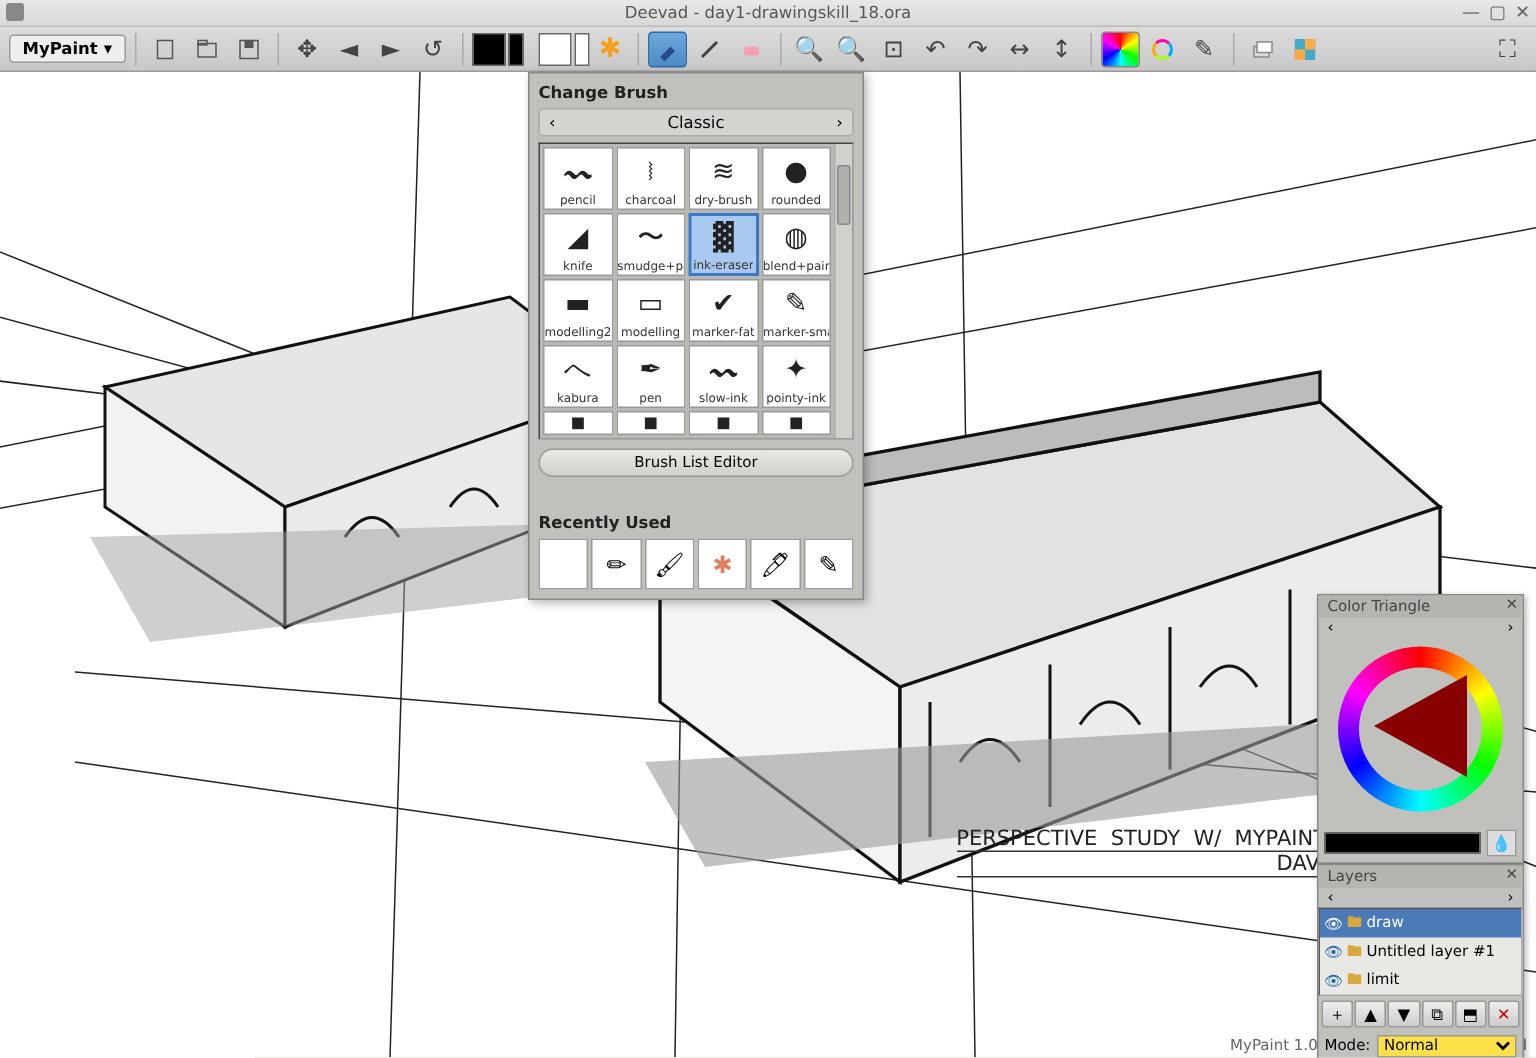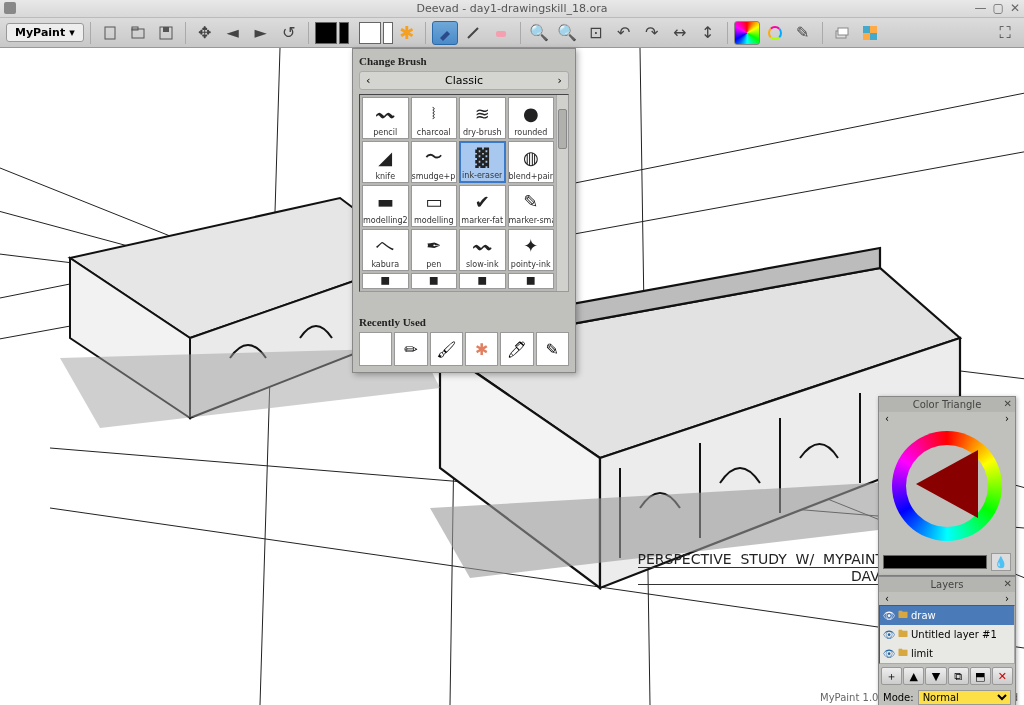--- a/index.html
+++ b/index.html
@@ -24,37 +24,37 @@
 .brush-preview { width: 24px; height: 24px; display: flex; align-items: center; justify-content: center; font-size: 18px; color: #f5a020; cursor: pointer; }
 
 
 .canvas { position: absolute; top: 48px; left: 0; right: 0; bottom: 0; background: #fff; overflow: hidden; }
 .sketch-text { position: absolute; right: 140px; bottom: 120px; font-family: "Comic Sans MS", cursive; font-size: 14px; color: #222; }
 .sketch-text div { border-bottom: 1px solid #333; white-space: pre; }
 .watermark { position: absolute; right: 6px; bottom: 2px; font-size: 10px; color: #666; }
 
 
 .brush-popup { position: absolute; top: 48px; left: 352px; width: 224px; background: #c0c0bc; border: 1px solid #888; box-shadow: 2px 2px 6px rgba(0,0,0,0.3); padding: 6px; z-index: 10; }
-.brush-popup h4 { font-size: 11px; font-weight: bold; margin-bottom: 4px; color: #222; font-family: Liberation Serif, serif; }
+.brush-popup h4 { font-size: 11px; font-weight: bold; margin-bottom: 4px; color: #222; }
 .brush-nav { display: flex; align-items: center; justify-content: space-between; background: #d4d4d0; border: 1px solid #aaa; border-radius: 3px; padding: 2px 6px; font-size: 11px; margin-bottom: 4px; cursor: pointer; }
 .brush-grid { display: grid; grid-template-columns: repeat(4, 1fr); gap: 2px; background: #b8b8b4; padding: 2px; border: 1px inset #999; position: relative; }
 .brush-scroll { position: absolute; right: 0; top: 0; bottom: 0; width: 12px; background: #d0d0cc; border-left: 1px solid #aaa; }
 .brush-scroll-thumb { position: absolute; top: 14px; left: 1px; right: 1px; height: 40px; background: #b0b0ac; border: 1px solid #888; border-radius: 2px; }
 .brush-grid-inner { display: contents; }
 .brush-cell { background: #fff; border: 1px solid #999; height: 42px; display: flex; flex-direction: column; align-items: center; justify-content: flex-end; cursor: pointer; overflow: hidden; padding-bottom: 1px; }
 .brush-cell.selected { background: #a8c8f0; border: 2px solid #3a7ac8; }
 .brush-thumb { flex: 1; width: 100%; display: flex; align-items: center; justify-content: center; font-size: 18px; color: #222; }
 .brush-label { font-size: 8px; color: #333; white-space: nowrap; overflow: hidden; text-overflow: clip; max-width: 100%; }
 .brush-editor-btn { width: 100%; margin-top: 6px; background: linear-gradient(#e8e8e4,#d0d0cc); border: 1px solid #999; border-radius: 10px; font-size: 10px; padding: 3px; cursor: pointer; }
 .recent-row { display: flex; gap: 2px; margin-top: 4px; }
 .recent-cell { width: 36px; height: 34px; background: #fff; border: 1px solid #999; cursor: pointer; display: flex; align-items: center; justify-content: center; font-size: 16px; }
 
 
 .panel { position: absolute; background: #c0c0bc; border: 1px solid #888; box-shadow: 1px 1px 4px rgba(0,0,0,0.3); z-index: 5; font-size: 10px; }
-.panel-header { background: #b4b4b0; padding: 2px 6px; font-size: 10px; color: #444; text-align: center; position: relative; cursor: move; }
+.panel-header { background: #b4b4b0; padding: 2px 6px; font-size: 10px; color: #444; text-align: left; position: relative; cursor: move; }
 .panel-header .close { position: absolute; right: 3px; top: 1px; cursor: pointer; }
 .color-panel { right: 8px; top: 396px; width: 138px; }
 .color-body { padding: 4px; }
 .color-wheel { width: 128px; height: 120px; position: relative; background: #c0c0bc; }
 .hue-ring { width: 110px; height: 110px; border-radius: 50%; background: conic-gradient(red,yellow,lime,cyan,blue,magenta,red); position: absolute; top: 2px; left: 9px; }
 .hue-ring::after { content:""; position: absolute; inset: 14px; background: #c0c0bc; border-radius: 50%; }
 .sat-tri { position: absolute; top: 24px; left: 30px; width: 0; height: 0; border-left: 34px solid transparent; border-right: 34px solid transparent; border-top: 62px solid #800; transform: rotate(90deg); }
 .color-current { display: flex; gap: 4px; margin-top: 4px; align-items: center; }
 .color-box { flex: 1; height: 14px; background: #000; border: 1px solid #666; }
 .eyedrop { width: 20px; height: 18px; border: 1px solid #999; background: #ddd; display: flex; align-items: center; justify-content: center; cursor: pointer; font-size: 11px; }
@@ -279,20 +279,21 @@
           <div class="brush-thumb" style="font-size: 12px;">◼</div>
         </div><div class="brush-cell" style="height: 16px;">
           <div class="brush-thumb" style="font-size: 12px;">◼</div>
         </div><div class="brush-cell" style="height: 16px;">
           <div class="brush-thumb" style="font-size: 12px;">◼</div>
         </div></div>
     <div class="brush-scroll">
       <div class="brush-scroll-thumb"></div>
     </div>
   </div>
+  <button class="brush-editor-btn">Brush List Editor</button>
   <h4 style="margin-top:24px">Recently Used</h4>
   <div class="recent-row">
     <div class="recent-cell"></div>
     <div class="recent-cell">✏</div>
     <div class="recent-cell">🖌</div>
     <div class="recent-cell" style="color:#e08060">✱</div>
     <div class="recent-cell">🖊</div>
     <div class="recent-cell">✎</div>
   </div>
 </div>

